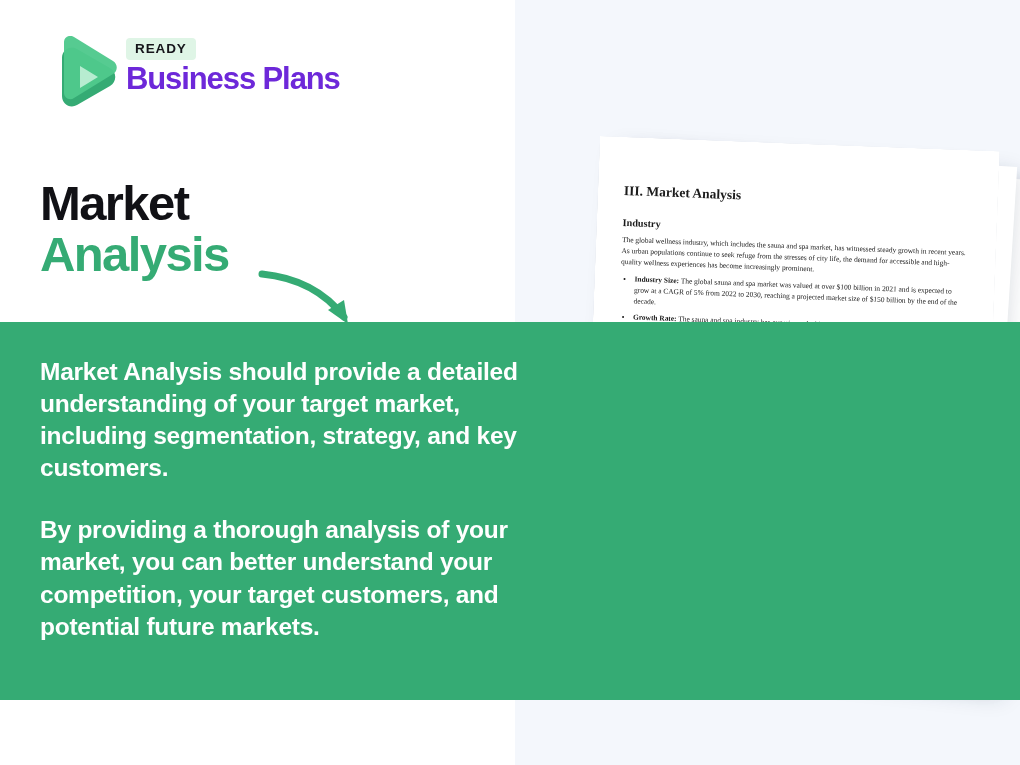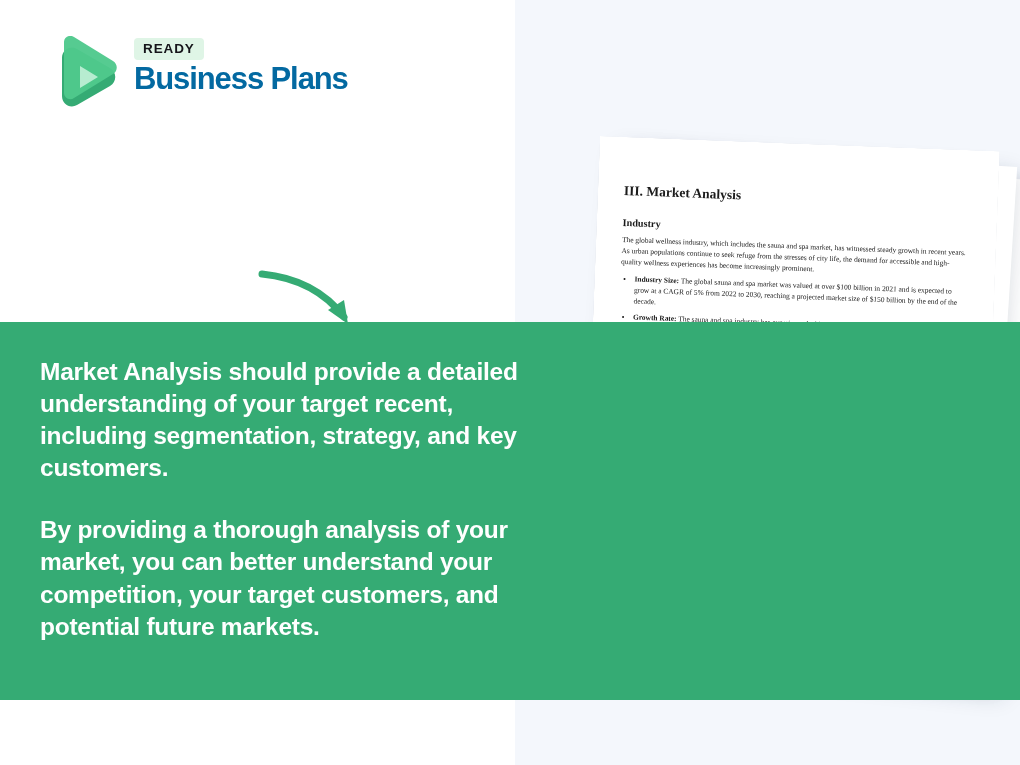--- a/index.html
+++ b/index.html
@@ -14,37 +14,37 @@
 
   
   .right-panel{
     position:absolute;left:515px;top:0;width:505px;height:765px;
     background:#f4f7fc;
   }
 
   
   .logo-block{position:absolute;left:40px;top:34px;width:330px;height:90px;}
   .logo-mark{position:absolute;left:0;top:2px;width:78px;height:82px;}
-  .logo-text{position:absolute;left:86px;top:4px;margin-left:8px;}
+  .logo-text{position:absolute;left:86px;top:4px;}
   .ready-badge{
     display:inline-block;
     background:#dff5e6;
     color:#15151a;
     font-size:13.5px;
     font-weight:700;
     letter-spacing:.9px;
     padding:3px 9px 4px 9px;
     border-radius:4px;
   }
   .brand-name{
     margin-top:2px;
     font-size:31px;
     font-weight:800;
     letter-spacing:-1.1px;
-    color:#0369a1;
+    color:#6d28d9;
     line-height:1.1;
     white-space:nowrap;
   }
 
   
   .headline{position:absolute;left:40px;top:178px;}
   .headline .l1{
     font-size:49px;font-weight:800;letter-spacing:-1.6px;
     color:#111115;line-height:1.04;
   }
@@ -203,36 +203,40 @@
         <p class="doc-p ital">The wellness industry, of which the sauna and spa market is a integral part, is poised for continued growth as urban populations increasingly prioritize self-care and holistic health. This favorable industry landscape presents a promising opportunity for Urban Oasis Sauna Spa to establish a leading position in the market and capitalize on the rising demand for accessible, high-quality wellness experiences.</p>
         <div class="doc-h2 mt">Target Market</div>
         <p class="doc-p ital"><span>The primary target market for Urban Oasis Sauna Spa comprises </span><b>busy professionals aged 25-50, health and wellness enthusiasts, and residents of densely populated urban areas</b><span> who are seeking convenient, relaxing, and eco-friendly wellness experiences in the heart of the city.</span></p>
       </div>
       <div class="curl"></div>
     </div>
   </div>
 
   <div class="green-panel">
     <div class="green-copy">
-      <p>Market Analysis should provide a detailed understanding of your target recent, including segmentation, strategy, and key customers.</p>
+      <p>Market Analysis should provide a detailed understanding of your target market, including segmentation, strategy, and key customers.</p>
       <p>By providing a thorough analysis of your market, you can better understand your competition, your target customers, and potential future markets.</p>
     </div>
   </div>
 
   <div class="logo-block">
     <svg class="logo-mark" viewBox="0 0 78 82">
       <path d="M22 22 C22 14 30 9 37 13 L70 32 C77 36 77 46 70 50 L37 69 C30 73 22 68 22 60 Z" fill="#35ab74"></path>
       <path d="M24 6 C24 1 30 -2 34 1 L73 25 C78 28 78 35 73 38 L34 62 C30 65 24 62 24 57 Z" fill="#4fc98c" opacity="0.96"></path>
       <path d="M40 30 L58 41 L40 52 Z" fill="#bdeed4" opacity="0.95"></path>
     </svg>
     <div class="logo-text">
       <span class="ready-badge">READY</span>
       <div class="brand-name">Business Plans</div>
     </div>
   </div>
 
+  <div class="headline">
+    <div class="l1">Market</div>
+    <div class="l2">Analysis</div>
+  </div>
 
   <svg class="arrow" viewBox="0 0 120 70">
     <path d="M4 6 C44 10 70 28 86 49" stroke="#35ab74" stroke-width="7" fill="none" stroke-linecap="round"></path>
     <path d="M70 42 L90 56 L86 32 Z" fill="#35ab74"></path>
   </svg>
 
 </div>
 
 </body></html>

